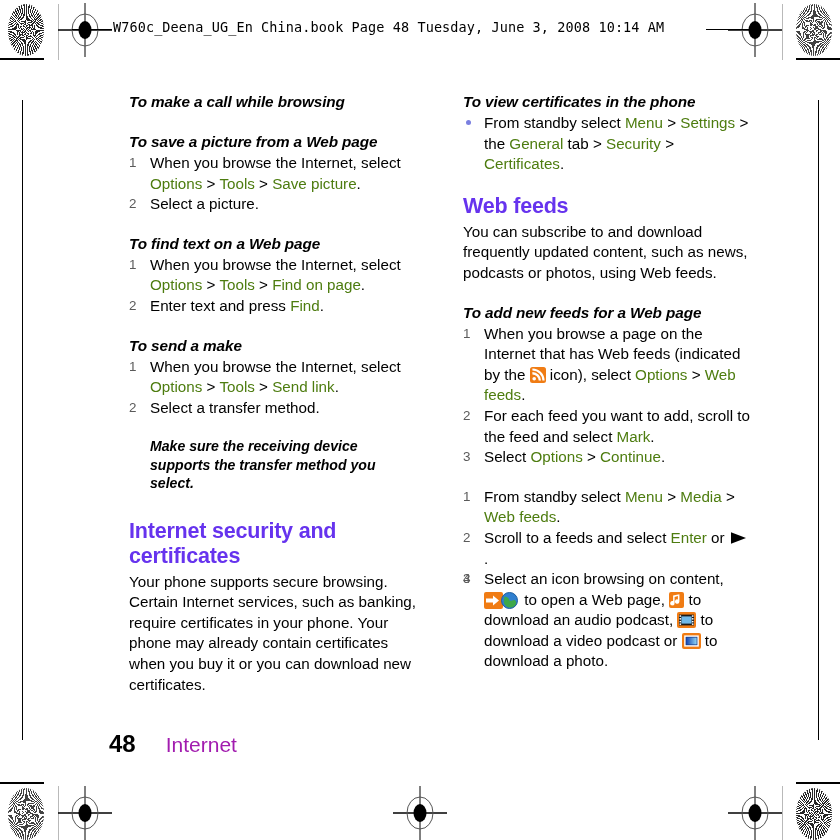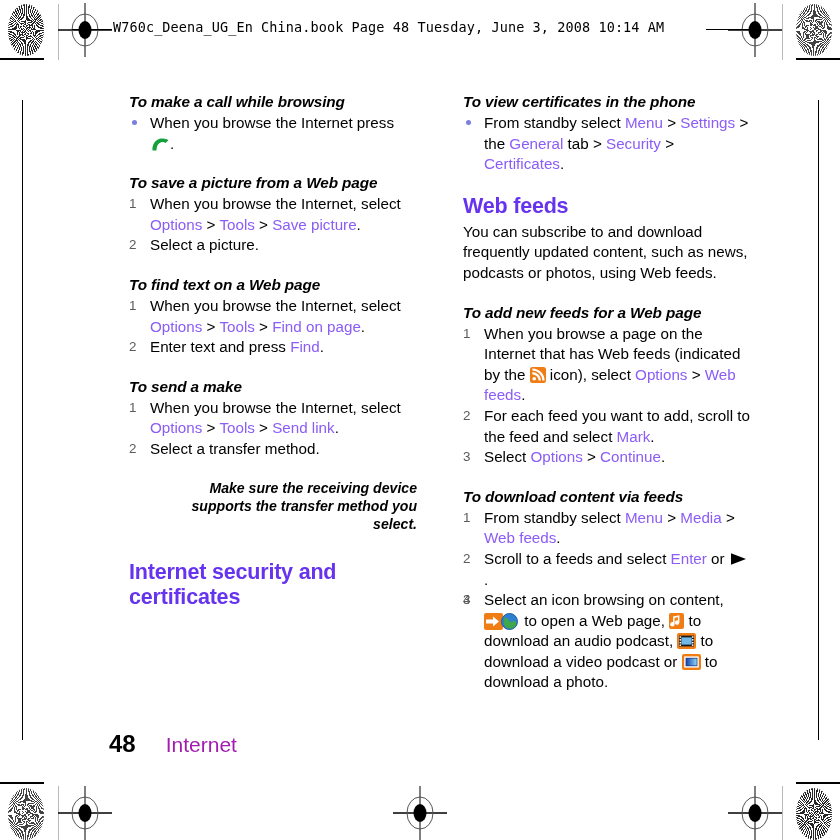--- a/index.html
+++ b/index.html
@@ -138,31 +138,30 @@
   ul.bullets > li .dot {
     position: absolute;
     left: 3px;
     top: 7px;
     width: 5px;
     height: 5px;
     border-radius: 50%;
     background: #7a7fe0;
   }
 
-  .lk { color: #8b5cf6; }
+  .lk { color: #4d7c0f; }
 
   
   .note {
     position: relative;
     padding-left: 21px;
     font-style: italic;
     font-weight: bold;
     font-size: 14.1px;
     line-height: 18.4px;
-    text-align: right;
   }
   .note .bang {
     position: absolute;
     left: 2px;
     top: 1px;
     width: 6px;
   }
   .note .bang .b1 {
     width: 6px; height: 10px; background:#000;
     border-radius: 3px 3px 2px 2px;
@@ -267,28 +266,20 @@
 
 <div class="rule-left"></div>
 <div class="rule-right"></div>
 <div class="headline">W760c_Deena_UG_En China.book  Page 48  Tuesday, June 3, 2008  10:14 AM</div>
 
 <div class="page">
 
   <div class="col col-left">
 
     <h3 class="proc">To make a call while browsing</h3>
-    <ul class="bullets">
-      <li>
-        <span class="dot"></span>
-        <span>When you browse the Internet press </span><span class="ic ic-phone"><svg width="20" height="15" viewBox="0 0 20 15">
-              <path d="M2.5 13.5 C2 8 5 2.5 11 1.6 C14 1.2 17 2 18.4 3.2 L15.6 6 C14.4 5.2 12.4 4.8 10.6 5.4 C8 6.3 6.6 9 6.4 13.6 Z" fill="#14a03c"></path>
-            </svg></span><span>.</span>
-      </li>
-    </ul>
 
     <div class="gap-m"></div>
 
     <h3 class="proc">To save a picture from a Web page</h3>
     <ol class="steps">
         <li><span class="num">1</span><span><span>When you browse the Internet, select </span><span class="lk">Options</span><span> &gt; </span><span class="lk">Tools</span><span> &gt; </span><span class="lk">Save picture</span><span>.</span></span></li>
         <li><span class="num">2</span><span><span>Select a picture.</span></span></li>
       </ol>
 
     <div class="gap-m"></div>
@@ -312,20 +303,21 @@
     <div class="note">
       <span class="bang">
         <span class="b1"></span><span class="b2"></span>
       </span>
       <span>Make sure the receiving device supports the transfer method you select.</span>
     </div>
 
     <div class="gap-l"></div>
 
     <h2 class="sect">Internet security and certificates</h2>
+    <p class="body">Your phone supports secure browsing. Certain Internet services, such as banking, require certificates in your phone. Your phone may already contain certificates when you buy it or you can download new certificates.</p>
   </div>
 
   <div class="col col-right">
 
     <h3 class="proc">To view certificates in the phone</h3>
     <ul class="bullets">
       <li>
         <span class="dot"></span>
         <span><span>From standby select </span><span class="lk">Menu</span><span> &gt; </span><span class="lk">Settings</span><span> &gt; the </span><span class="lk">General</span><span> tab &gt; </span><span class="lk">Security</span><span> &gt; </span><span class="lk">Certificates</span><span>.</span></span>
       </li>
@@ -345,21 +337,20 @@
                 <circle cx="4.2" cy="11.8" r="1.8" fill="#fff"></circle>
                 <path d="M2.4 7.4a6.4 6.4 0 0 1 6.3 6.2h2.3A8.7 8.7 0 0 0 2.4 5.1z" fill="#fff"></path>
                 <path d="M2.4 3.6a10.1 10.1 0 0 1 10 10h2.2A12.3 12.3 0 0 0 2.4 1.4z" fill="#fff"></path>
               </svg></span><span> icon), select </span><span class="lk">Options</span><span> &gt; </span><span class="lk">Web feeds</span><span>.</span></span></li>
         <li><span class="num">2</span><span><span>For each feed you want to add, scroll to the feed and select </span><span class="lk">Mark</span><span>.</span></span></li>
         <li><span class="num">3</span><span><span>Select </span><span class="lk">Options</span><span> &gt; </span><span class="lk">Continue</span><span>.</span></span></li>
       </ol>
 
     <div class="gap-m"></div>
 
-    <h3 class="proc">To download content via feeds</h3>
     <ol class="steps">
         <li><span class="num">1</span><span><span>From standby select </span><span class="lk">Menu</span><span> &gt; </span><span class="lk">Media</span><span> &gt; </span><span class="lk">Web feeds</span><span>.</span></span></li>
         <li><span class="num">2</span><span><span>Scroll to a feeds and select </span><span class="lk">Enter</span><span> or </span><span class="ic ic-play"><svg width="22" height="14" viewBox="0 0 22 14">
                 <path d="M2 1.2 L17 7 L2 12.8 Z" fill="#000"></path>
               </svg></span><span>.</span></span></li>
         <li><span class="num">3</span></li>
         <li><span class="num">4</span><span><span>Select an icon browsing on content, </span><span class="ic ic-web"><svg width="36" height="17" viewBox="0 0 36 17">
                 <rect x="0" y="0" width="19" height="17" rx="2" fill="#f07c14"></rect>
                 <path d="M2 6.5h7V3.6l6 4.9-6 4.9V10.5H2z" fill="#fff"></path>
                 <circle cx="25.5" cy="8.5" r="8" fill="#2f7fd0"></circle>

